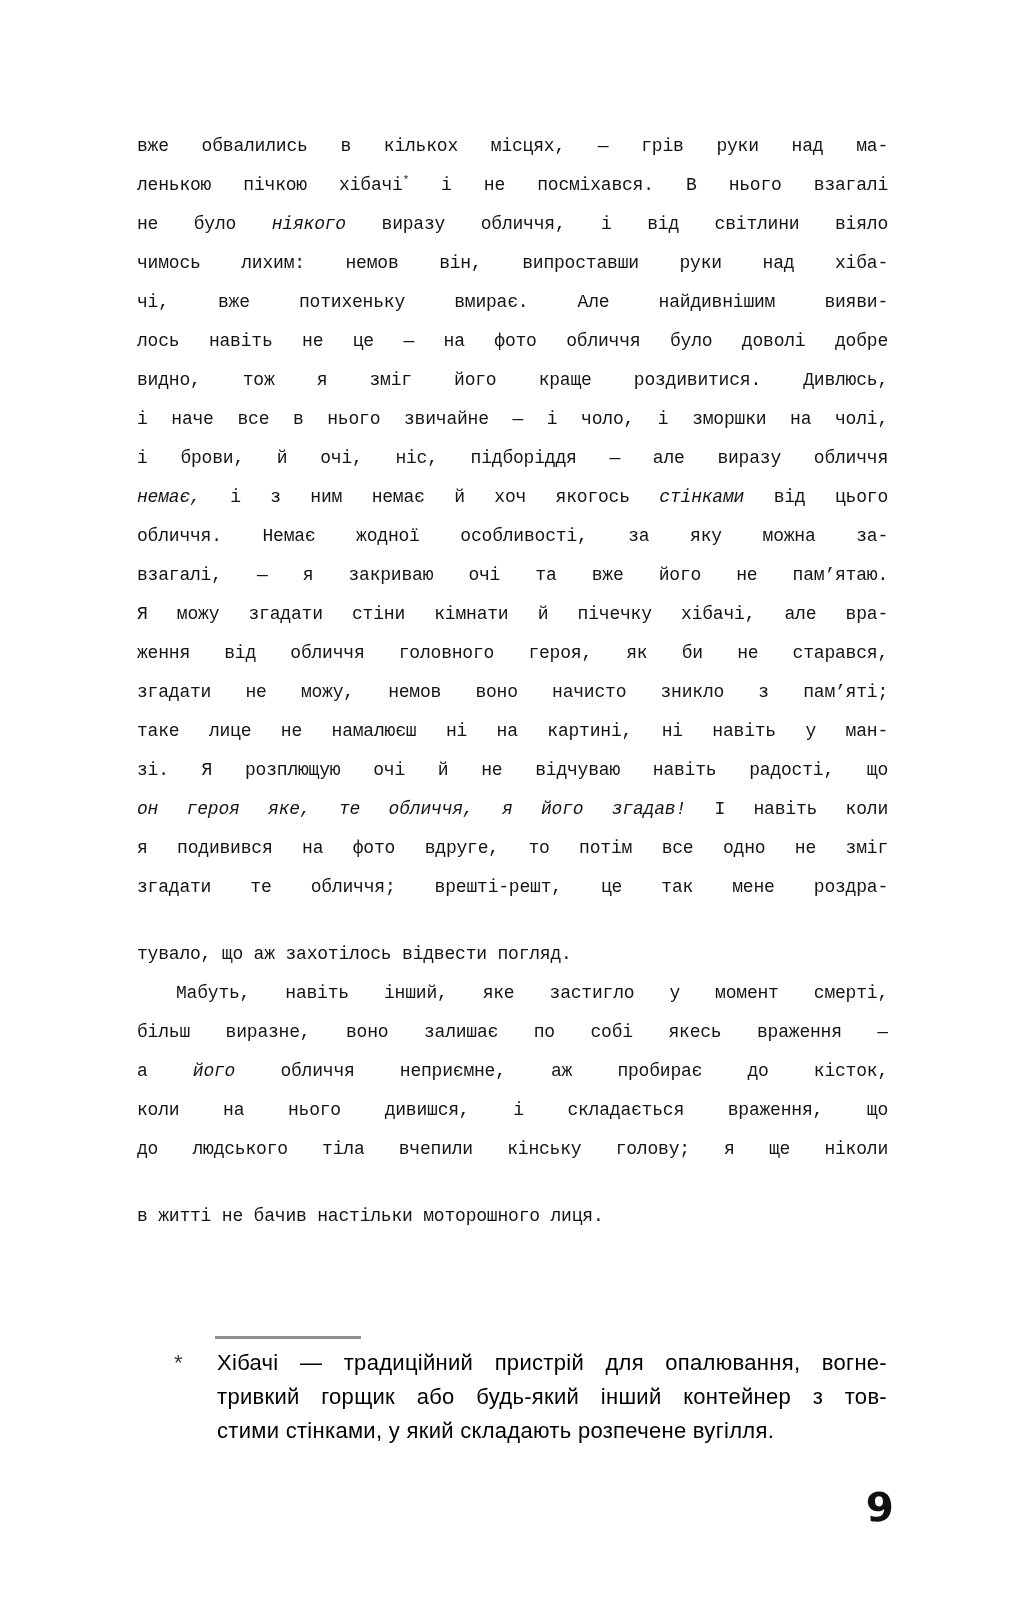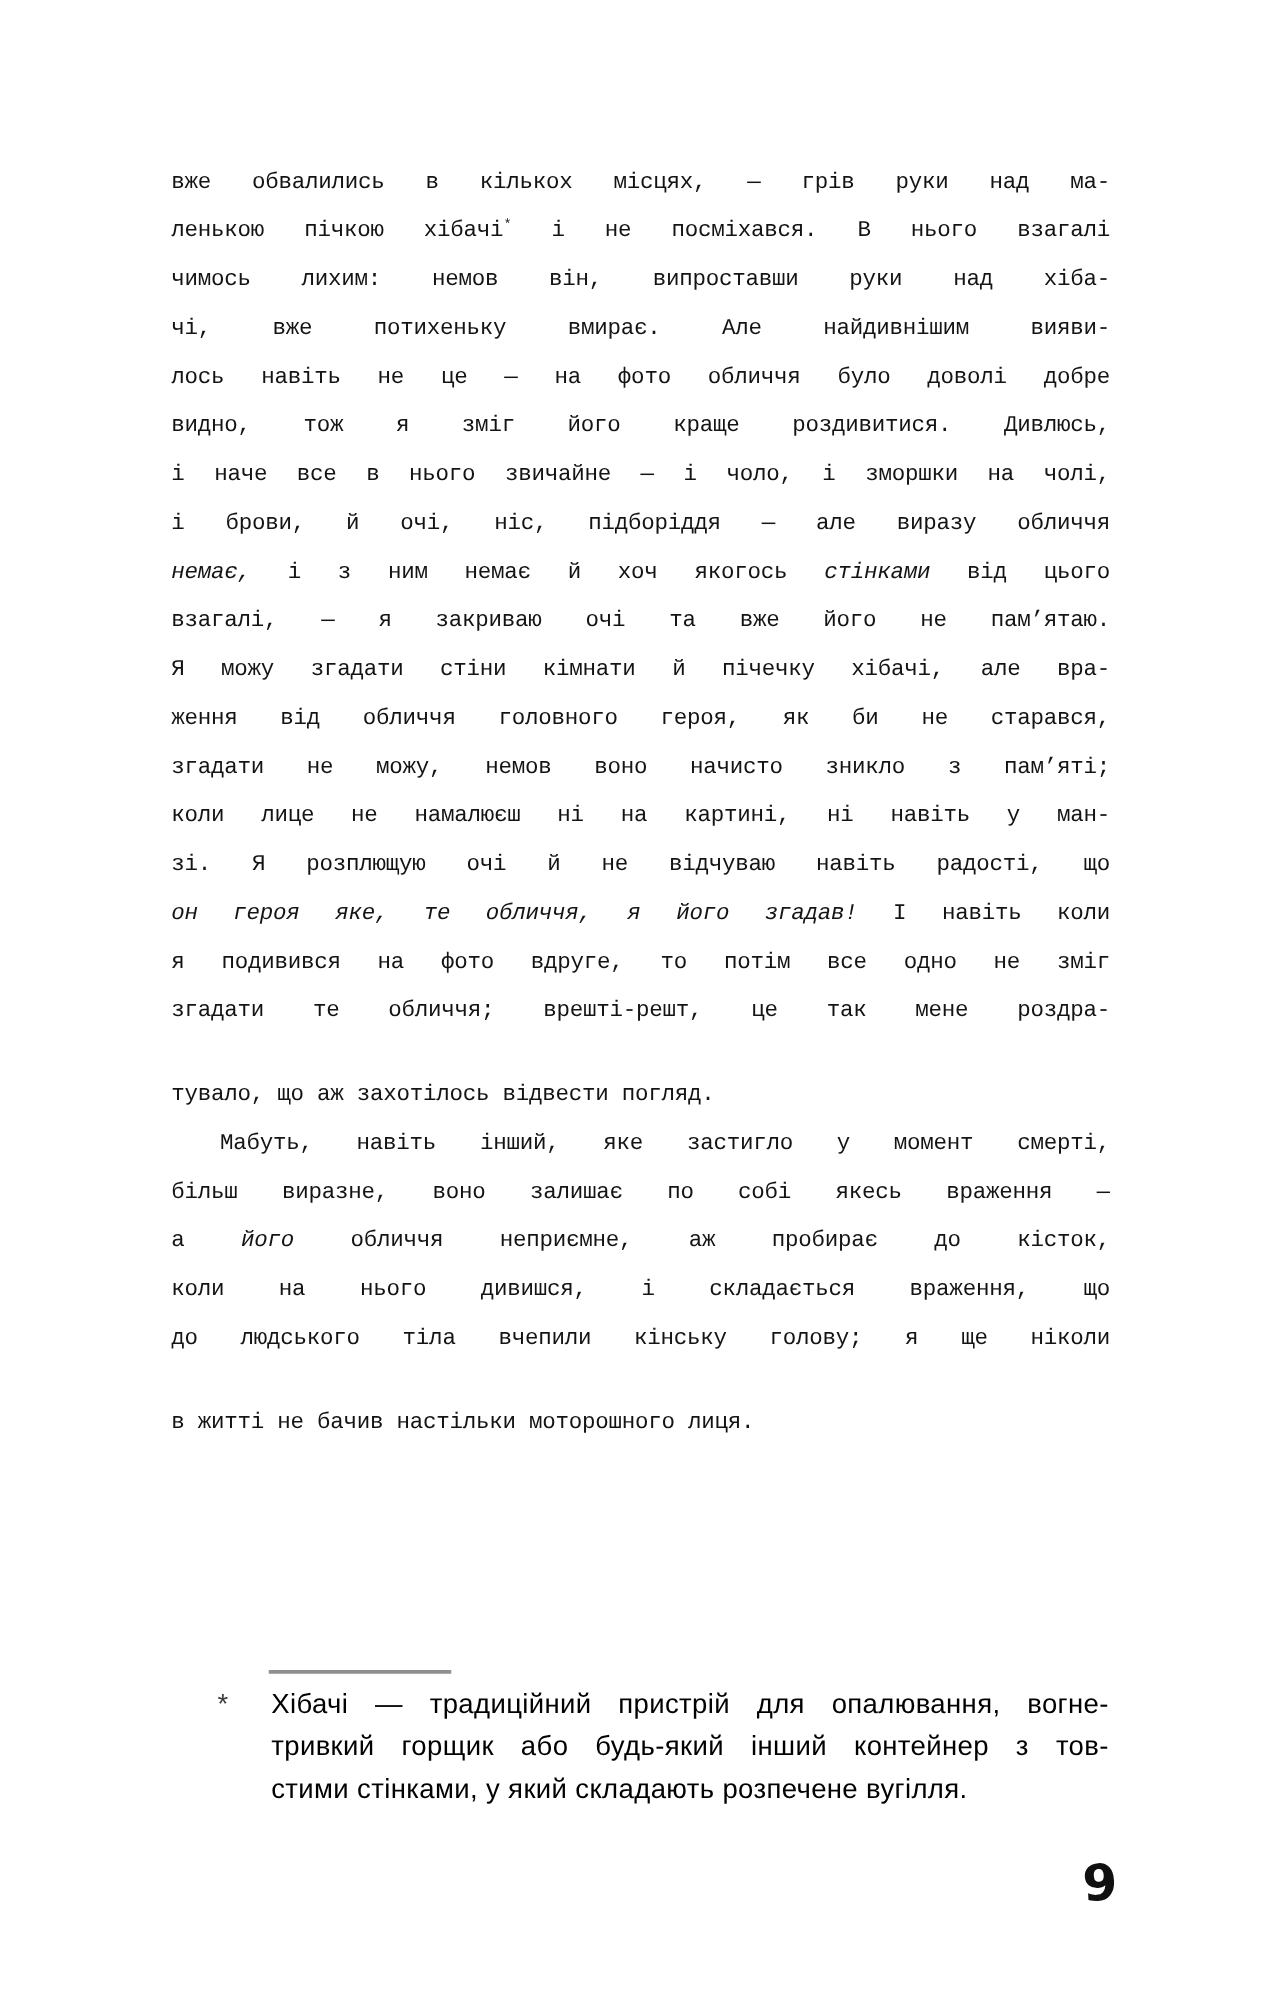--- a/index.html
+++ b/index.html
@@ -77,32 +77,34 @@
     transform:rotate(-3deg);
   }
 </style>
 </head>
 <body>
 
 <div class="page">
   <div class="body-text" id="body-text">
       <div class="line"><span>вже обвалились в кількох місцях, — грів руки над ма-</span></div>
       <div class="line"><span>ленькою пічкою хібачі</span><span class="sup">*</span><span> і не посміхався. В нього взагалі</span></div>
+      <div class="line"><span>не було </span><span class="it">ніякого</span><span> виразу обличчя, і від світлини віяло</span></div>
       <div class="line"><span>чимось лихим: немов він, випроставши руки над хіба-</span></div>
       <div class="line"><span>чі, вже потихеньку вмирає. Але найдивнішим вияви-</span></div>
       <div class="line"><span>лось навіть не це — на фото обличчя було доволі добре</span></div>
       <div class="line"><span>видно, тож я зміг його краще роздивитися. Дивлюсь,</span></div>
       <div class="line"><span>і наче все в нього звичайне — і чоло, і зморшки на чолі,</span></div>
       <div class="line"><span>і брови, й очі, ніс, підборіддя — але виразу обличчя</span></div>
       <div class="line"><span class="it">немає,</span><span> і з ним немає й хоч якогось </span><span class="it">стінками</span><span> від цього</span></div>
+      <div class="line"><span>обличчя. Немає жодної особливості, за яку можна за-</span></div>
       <div class="line"><span>взагалі, — я закриваю очі та вже його не пам’ятаю.</span></div>
       <div class="line"><span>Я можу згадати стіни кімнати й пічечку хібачі, але вра-</span></div>
       <div class="line"><span>ження від обличчя головного героя, як би не старався,</span></div>
       <div class="line"><span>згадати не можу, немов воно начисто зникло з пам’яті;</span></div>
-      <div class="line"><span>коли лице не намалюєш ні на картині, ні навіть у ман-</span></div>
+      <div class="line"><span>таке лице не намалюєш ні на картині, ні навіть у ман-</span></div>
       <div class="line"><span>зі. Я розплющую очі й не відчуваю навіть радості, що</span></div>
       <div class="line"><span class="it">он героя яке, те обличчя, я його згадав!</span><span> І навіть коли</span></div>
       <div class="line"><span>я подивився на фото вдруге, то потім все одно не зміг</span></div>
       <div class="line"><span>згадати те обличчя; врешті-решт, це так мене роздра-</span></div>
       <div class="line last"><span>тувало, що аж захотілось відвести погляд.</span></div>
       <div class="line indent"><span>Мабуть, навіть інший, яке застигло у момент смерті,</span></div>
       <div class="line"><span>більш виразне, воно залишає по собі якесь враження —</span></div>
       <div class="line"><span>а </span><span class="it">його</span><span> обличчя неприємне, аж пробирає до кісток,</span></div>
       <div class="line"><span>коли на нього дивишся, і складається враження, що</span></div>
       <div class="line"><span>до людського тіла вчепили кінську голову; я ще ніколи</span></div>

